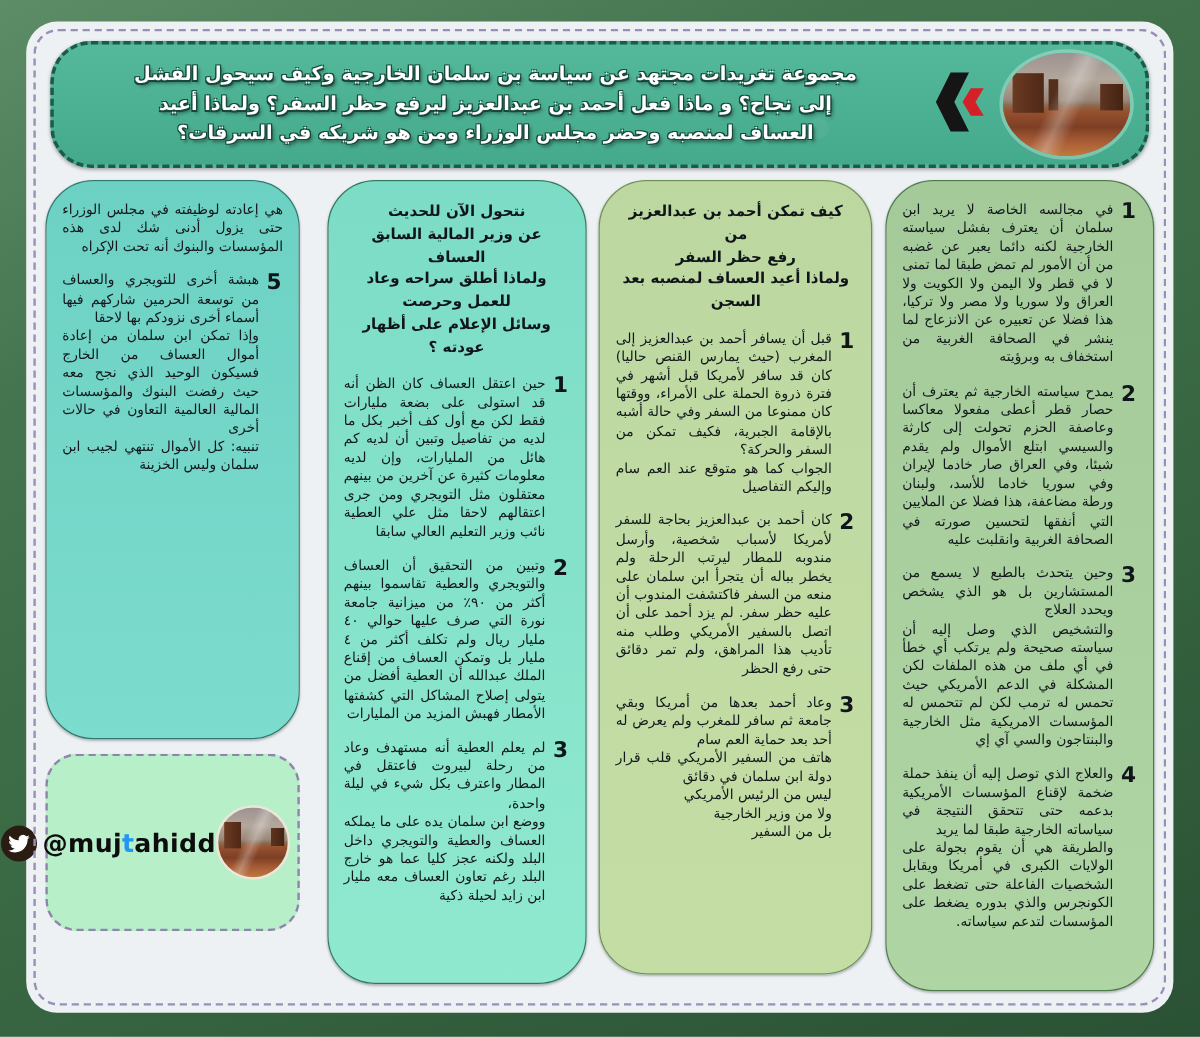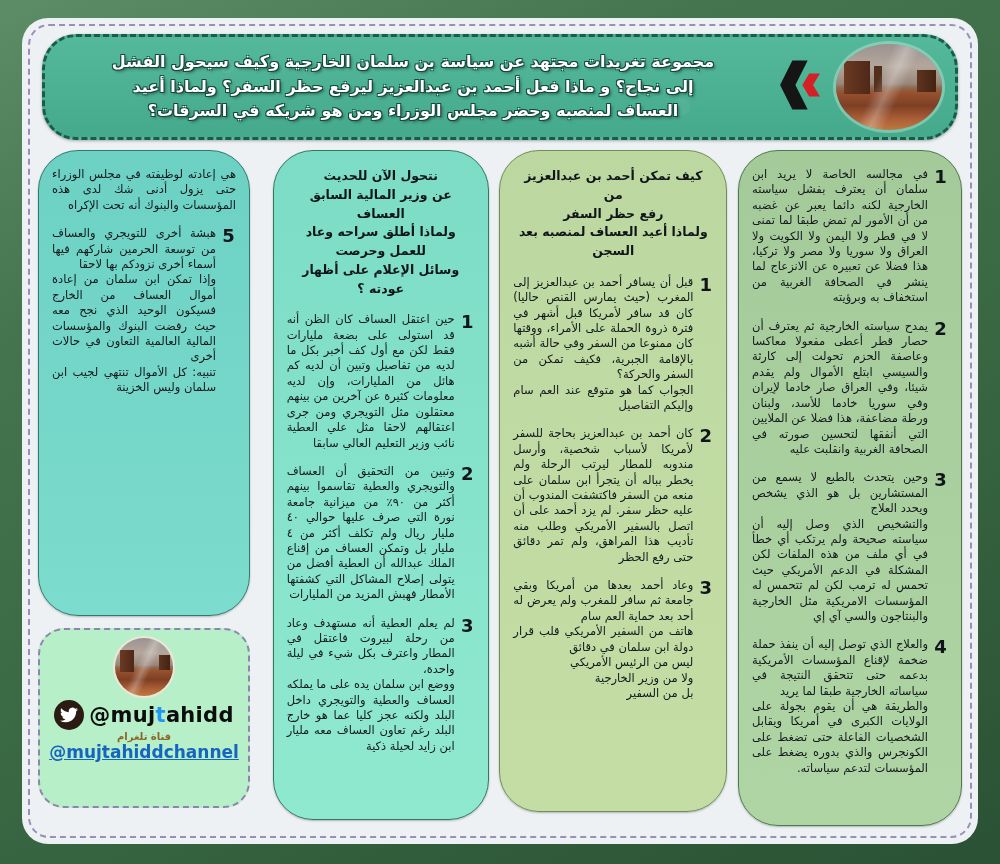--- a/index.html
+++ b/index.html
@@ -84,23 +84,23 @@
     flex:0 0 15px; font-size:18px; font-weight:bold; color:#10151a;
     line-height:1; margin-top:1px; text-align:center;
   }
   .item p, .intro {
     flex:1; font-size:11.5px; font-weight:normal; color:#13181d;
     line-height:1.34; text-align:justify; white-space:pre-line;
   }
   .intro { display:block; margin-bottom:13px; }
   
   .account-card {
-    margin-top:12px; height:180px; background:#b7efc9;
+    margin-top:12px; height:148px; background:#b7efc9;
     border:2px dashed #8f84ad; border-radius:26px;
-    display:flex; flex-direction:column; align-items:center; padding:6px;
+    display:flex; flex-direction:row; align-items:center; padding:6px;
   }
   .avatar { width:62px; height:62px; border-radius:50%; overflow:hidden;
     border:2px solid #efe6d8; position:relative; flex-shrink:0; }
   .tw-row { display:flex; align-items:center; gap:5px; margin-top:2px; direction:ltr; }
   .tw-badge { width:30px; height:30px; border-radius:50%; background:#2a1c12;
     display:flex; align-items:center; justify-content:center; flex-shrink:0; }
   .tw-handle { font-size:21px; font-weight:bold; color:#0d0d0d; letter-spacing:0.3px; }
   .tw-handle .mid { color:#2196f3; }
   .tg-label { font-size:10px; font-weight:bold; color:#8a652a; margin-top:1px; }
   .tg-handle { font-size:17px; font-weight:bold; color:#1565c0; direction:ltr;text-decoration:underline; }

